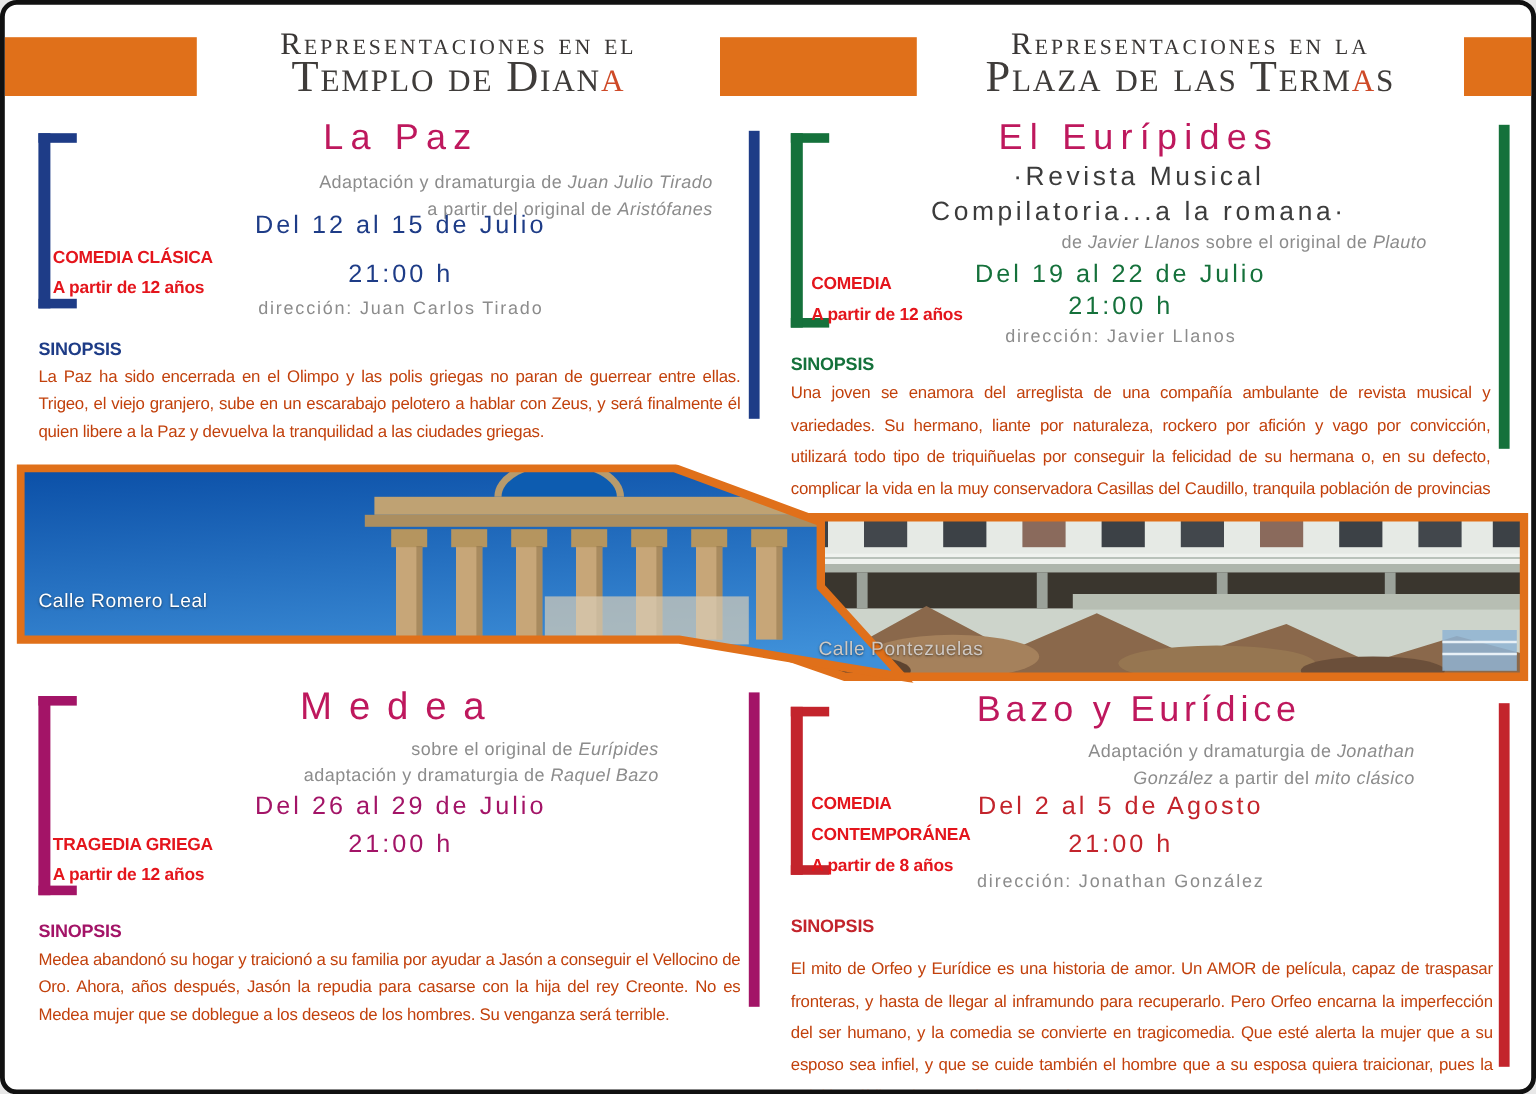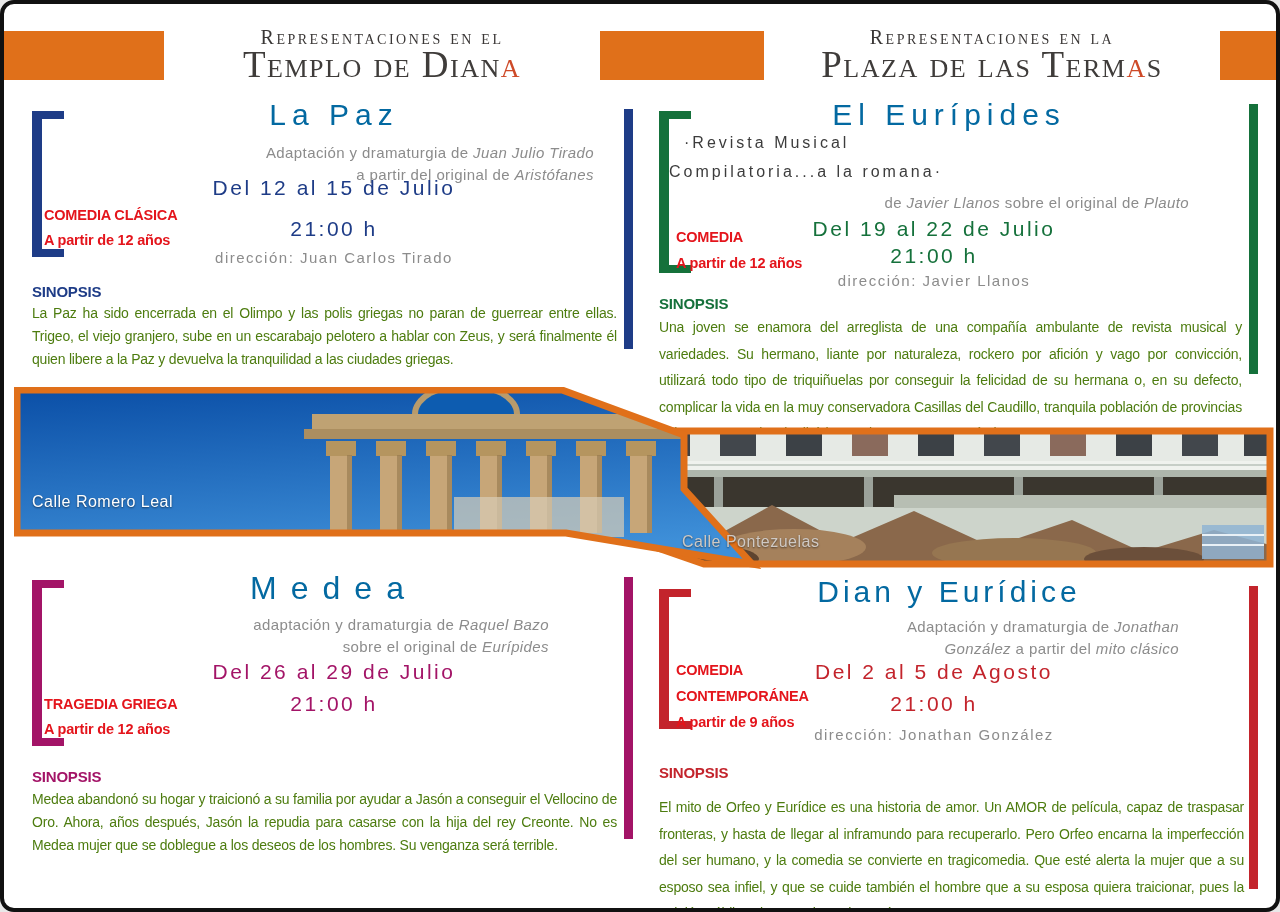--- a/index.html
+++ b/index.html
@@ -4,39 +4,39 @@
 <style>
   html,body{margin:0;padding:0;background:#e8e8e8;}
   .stage{position:relative;width:1280px;height:912px;background:#fff;font-family:"Liberation Sans",sans-serif;
          border:4px solid #111;border-radius:14px;box-sizing:border-box;overflow:hidden;}
 
   
   .hbar{position:absolute;top:27px;height:49px;background:#E0701A;}
   .hb1{left:0;width:160px}.hb2{left:596px;width:164px}.hb3{left:1216px;width:64px}
   .htitle{position:absolute;top:22px;text-align:center;font-family:"Liberation Serif",serif;color:#3F3C3A;}
   .ht-left{left:160px;width:436px}.ht-right{left:760px;width:456px}
-  .kicker{font-variant:small-caps;font-size:20px;letter-spacing:2.5px;color:#3a3736;line-height:22px;}
+  .kicker{font-variant:small-caps;font-size:26px;letter-spacing:2.5px;color:#3a3736;line-height:22px;}
   .main-title{font-variant:small-caps;font-size:37px;line-height:34px;letter-spacing:1.5px;white-space:nowrap;}
   .accent-letter{color:#CE4A28;}
 
   
   .acc-navy{color:#1E3C87}.acc-green{color:#15713B}.acc-mag{color:#A31467}.acc-red{color:#C3242C}
 
   .bracket{position:absolute;width:22px;border-top:8px solid;border-bottom:8px solid;border-left:10px solid;}
   .endbar{position:absolute;width:9px;background:currentColor;}
 
-  .title{position:absolute;text-align:center;color:#0369a1;font-size:30px;letter-spacing:6px;white-space:nowrap;}
-  .subtitle{position:absolute;text-align:left;color:#3c3c3c;font-size:16px;letter-spacing:3px;white-space:nowrap;}
+  .title{position:absolute;text-align:center;color:#be185d;font-size:30px;letter-spacing:6px;white-space:nowrap;}
+  .subtitle{position:absolute;text-align:center;color:#3c3c3c;font-size:22px;letter-spacing:3px;white-space:nowrap;}
   .credits{position:absolute;text-align:right;color:#8c8c8c;font-size:15px;letter-spacing:.4px;line-height:22px;}
   .it{font-style:italic;}
   .dateline{position:absolute;text-align:center;font-size:21px;letter-spacing:2.5px;white-space:nowrap;}
   .dirline{position:absolute;text-align:center;color:#8c8c8c;font-size:15px;letter-spacing:1.5px;white-space:nowrap;}
   .genre{position:absolute;color:#E4151C;font-weight:bold;font-size:14.5px;letter-spacing:-.2px;white-space:nowrap;}
   .synlabel{position:absolute;font-weight:bold;font-size:15px;letter-spacing:-.2px;}
-  .synbody{position:absolute;font-size:14px;text-align:justify;color:#4d7c0f;letter-spacing:-.2px;}
+  .synbody{position:absolute;font-size:14px;text-align:justify;color:#c2410c;letter-spacing:-.2px;}
   .lh-l{line-height:23px}.lh-r{line-height:26.5px}
 
   
   .photoband{position:absolute;left:10px;top:383px;width:1260px;height:182px;}
   .caption{position:absolute;font-size:16px;letter-spacing:.5px;text-shadow:0 1px 2px rgba(0,0,0,.55);}
   .cap-l{left:18px;top:106px;color:#fff;}
   .cap-r{left:668px;top:146px;color:#cfc9c4;}
 </style>
 </head>
 <body>
@@ -174,39 +174,39 @@
       <path d="M3,3 L548,3 L670,48 L670,102 L738,177 L552,146 L3,146 Z" fill="none" stroke="#E0701A" stroke-width="7"></path>
     </svg>
     <span class="caption cap-l">Calle Romero Leal</span>
     <span class="caption cap-r">Calle Pontezuelas</span>
   </div>
 
   <div class="bracket acc-mag" style="left:28px;top:576px;height:150px"></div>
   <div class="endbar acc-mag" style="left:620px;top:573px;height:262px"></div>
   <div class="title" style="left:80px;top:566px;width:500px;letter-spacing:14px;font-size:32px">Medea</div>
   <div class="credits" style="left:130px;top:610px;width:415px">
+    <div><span>sobre el original de </span><span class="it">Eurípides</span></div>
     <div><span>adaptación y dramaturgia de </span><span class="it">Raquel Bazo</span></div>
-    <div><span>sobre el original de </span><span class="it">Eurípides</span></div>
   </div>
   <div class="dateline acc-mag" style="left:80px;top:656px;width:500px">Del 26 al 29 de Julio</div>
   <div class="dateline acc-mag" style="left:80px;top:688px;width:500px">21:00 h</div>
   <div class="genre" style="left:40px;top:692px">TRAGEDIA GRIEGA</div>
   <div class="genre" style="left:40px;top:717px">A partir de 12 años</div>
   <div class="synlabel acc-mag" style="left:28px;top:764px">SINOPSIS</div>
   <div class="synbody lh-l" style="left:28px;top:784px;width:585px">Medea abandonó su hogar y traicionó a su familia por ayudar a Jasón a conseguir el Vellocino de Oro. Ahora, años después, Jasón la repudia para casarse con la hija del rey Creonte. No es Medea mujer que se doblegue a los deseos de los hombres. Su venganza será terrible.</div>
 
   <div class="bracket acc-red" style="left:655px;top:585px;height:124px"></div>
   <div class="endbar acc-red" style="left:1245px;top:582px;height:303px"></div>
-  <div class="title" style="left:680px;top:571px;width:530px;letter-spacing:4px">Dian y Eurídice</div>
+  <div class="title" style="left:680px;top:571px;width:530px;letter-spacing:4px">Bazo y Eurídice</div>
   <div class="credits" style="left:700px;top:612px;width:475px">
     <div><span>Adaptación y dramaturgia de </span><span class="it">Jonathan</span></div>
     <div><span class="it">González</span><span> a partir del </span><span class="it">mito clásico</span></div>
   </div>
   <div class="dateline acc-red" style="left:670px;top:656px;width:520px">Del 2 al 5 de Agosto</div>
   <div class="dateline acc-red" style="left:670px;top:688px;width:520px">21:00 h</div>
   <div class="dirline" style="left:670px;top:722px;width:520px">dirección: Jonathan González</div>
   <div class="genre" style="left:672px;top:658px">COMEDIA</div>
   <div class="genre" style="left:672px;top:684px">CONTEMPORÁNEA</div>
-  <div class="genre" style="left:672px;top:710px">A partir de 9 años</div>
+  <div class="genre" style="left:672px;top:710px">A partir de 8 años</div>
   <div class="synlabel acc-red" style="left:655px;top:760px">SINOPSIS</div>
   <div class="synbody lh-r" style="left:655px;top:790px;width:585px">El mito de Orfeo y Eurídice es una historia de amor. Un AMOR de película, capaz de traspasar fronteras, y hasta de llegar al inframundo para recuperarlo. Pero Orfeo encarna la imperfección del ser humano, y la comedia se convierte en tragicomedia. Que esté alerta la mujer que a su esposo sea infiel, y que se cuide también el hombre que a su esposa quiera traicionar, pues la opinión pública siempre al acecho está.</div>
 
 </div>
 
 </body></html>

